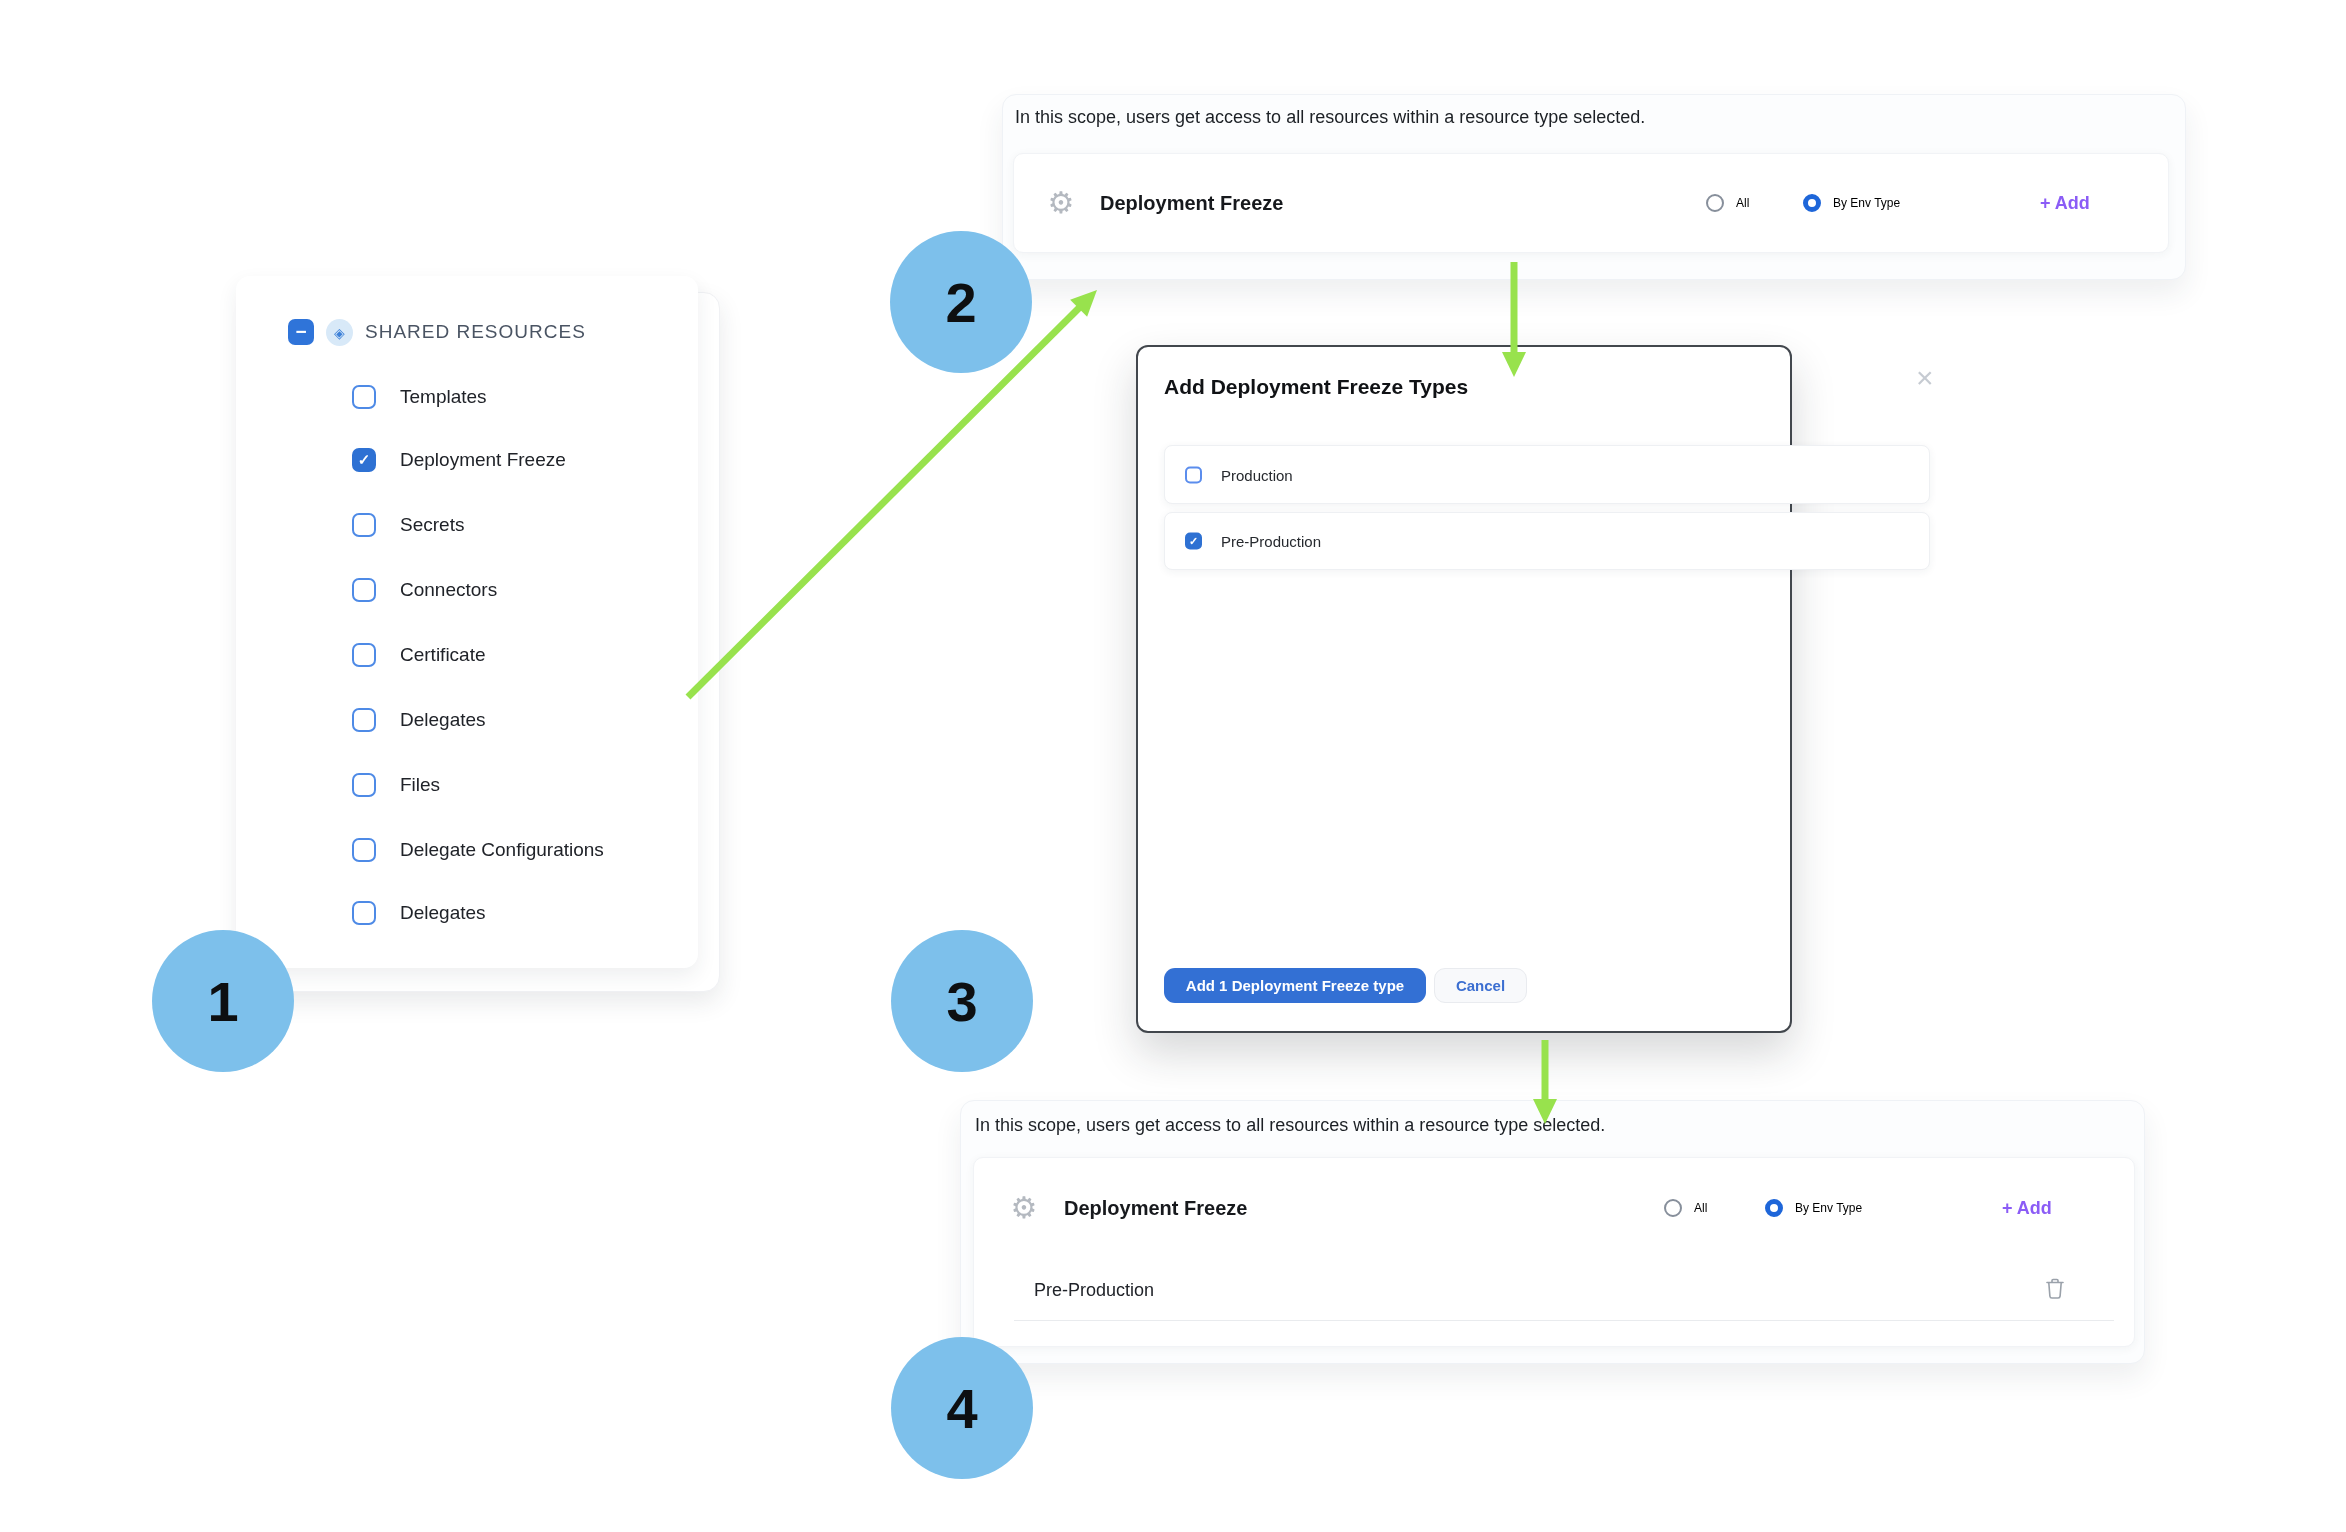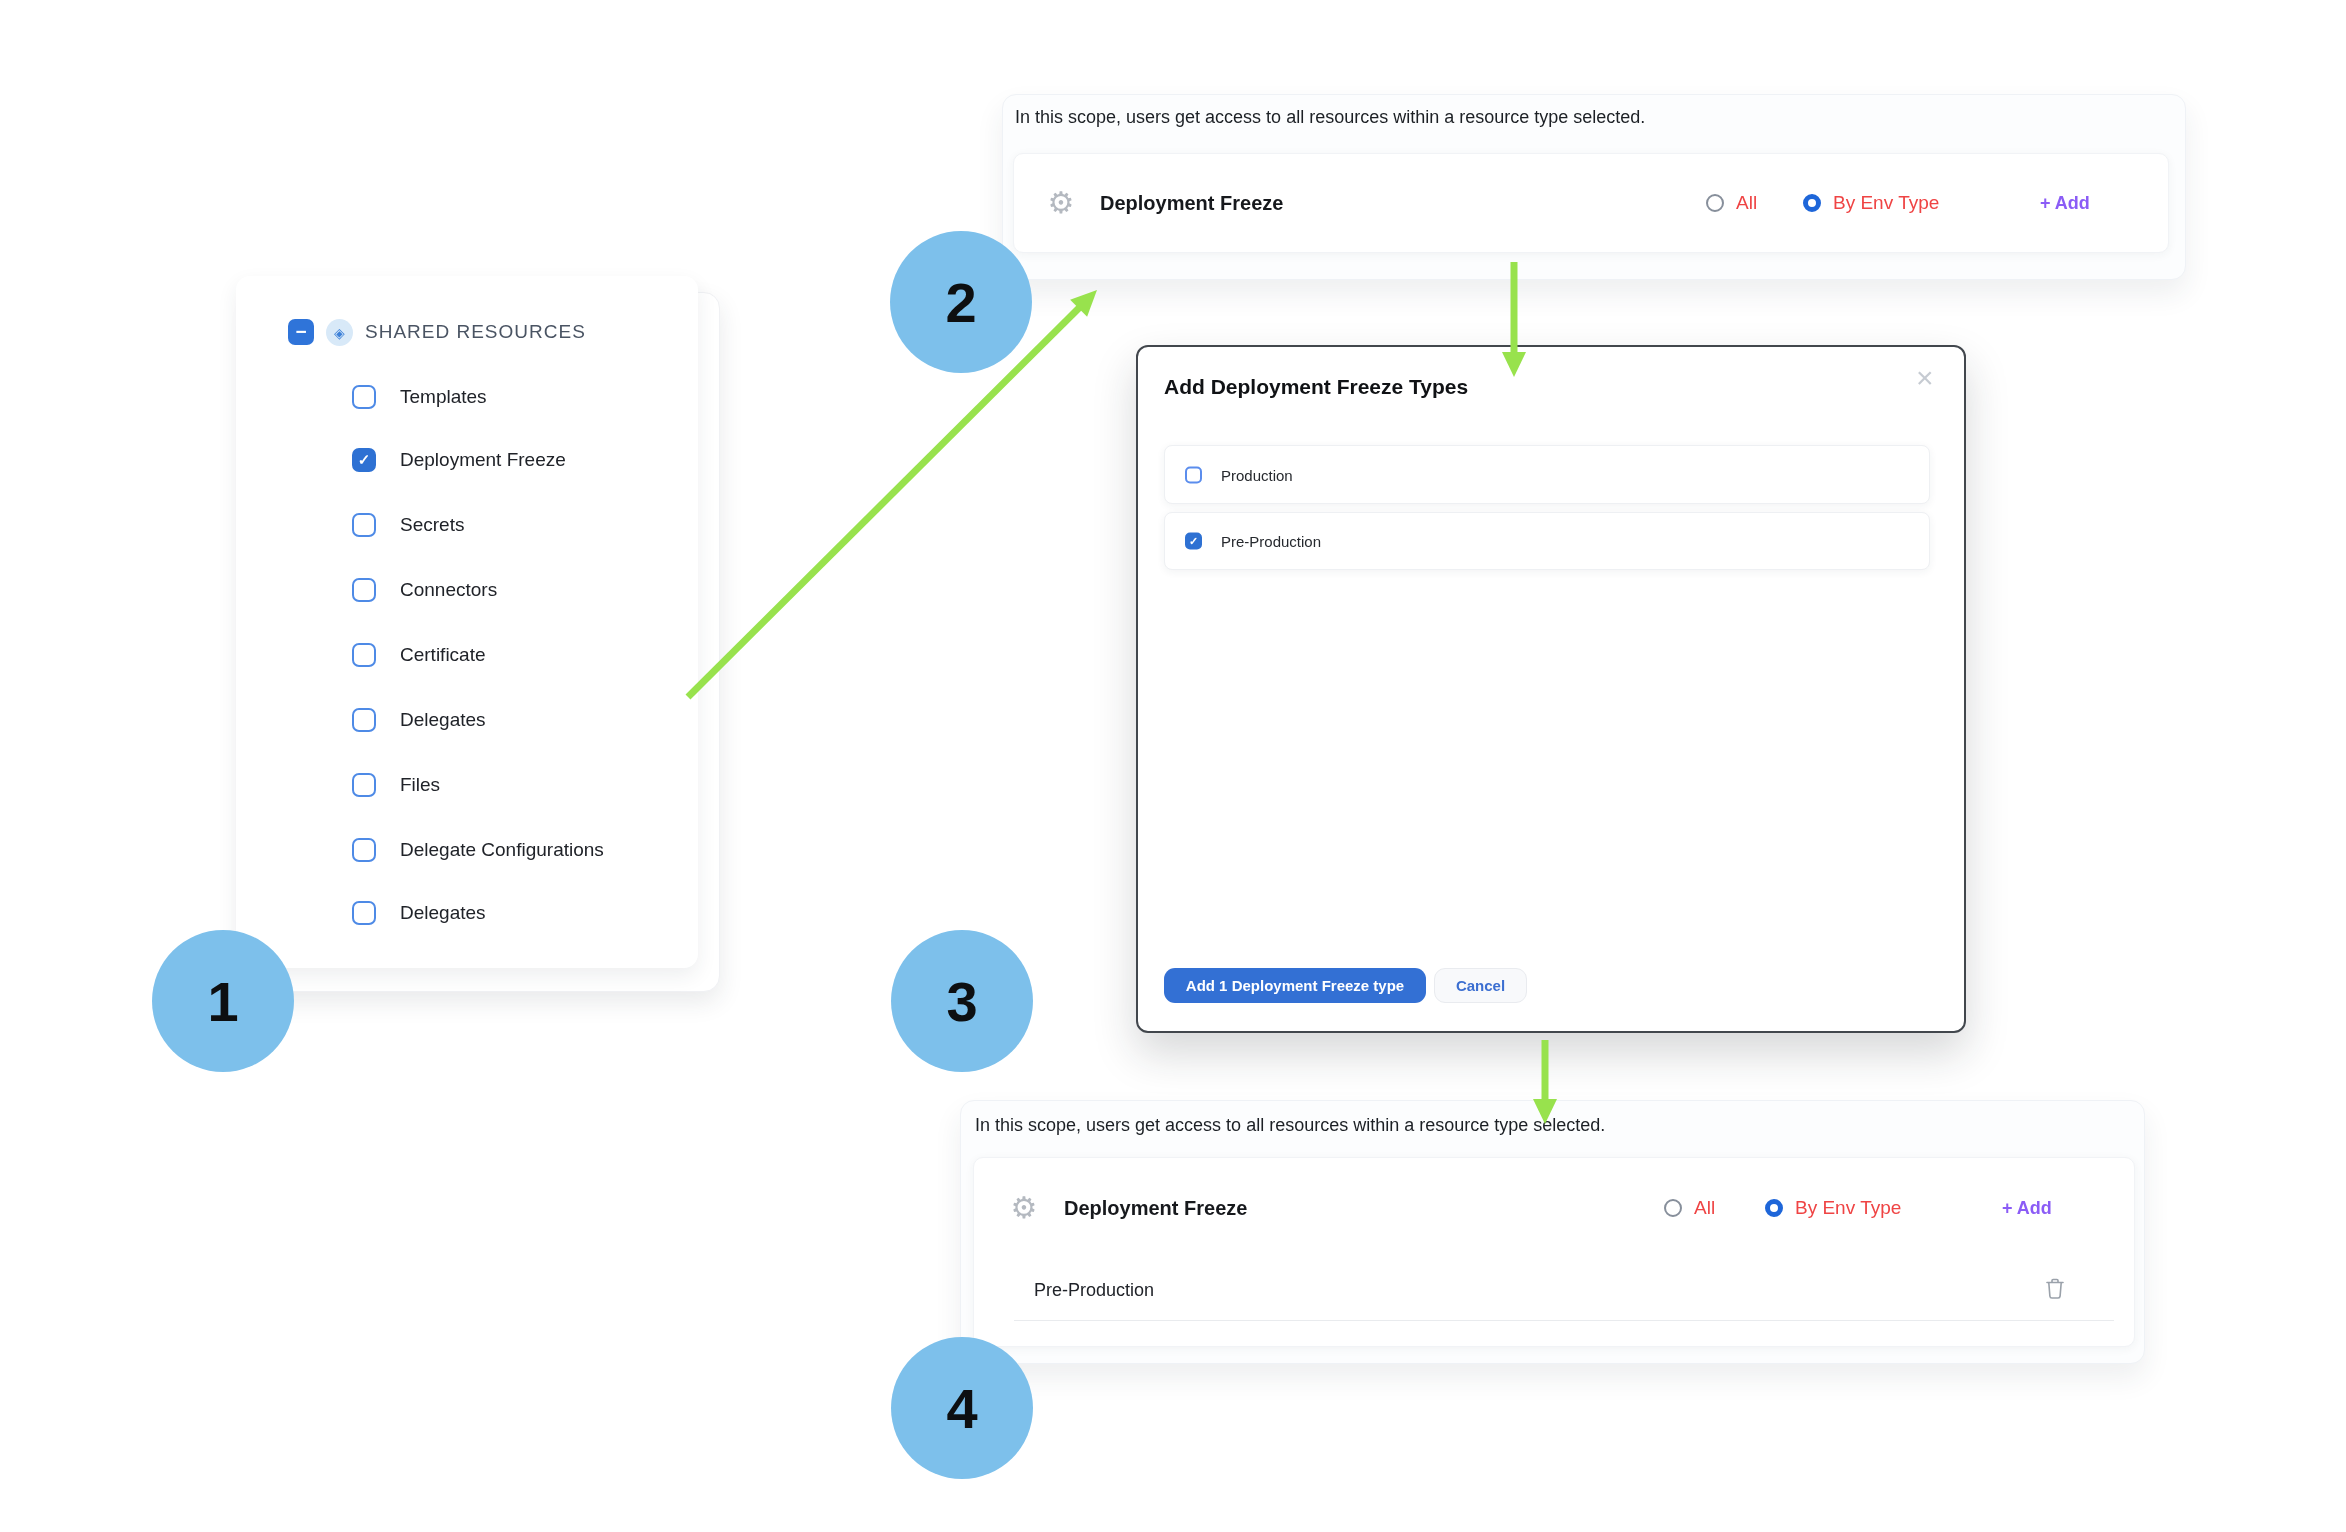--- a/index.html
+++ b/index.html
@@ -10,21 +10,21 @@
   .soft-panel{position:absolute;background:#fcfdfe;border:1px solid #eff2f6;border-radius:14px;
               box-shadow:0 14px 28px rgba(40,50,60,.08);}
   .inner-card{position:absolute;background:#ffffff;border:1px solid #f1f3f6;border-radius:10px;
               box-shadow:0 2px 10px rgba(40,50,60,.05);}
   .desc{position:absolute;font-size:18px;color:#1c2025;white-space:nowrap;}
   .gear{position:absolute;font-size:30px;color:#b4b9c0;transform:translate(-50%,-50%);line-height:1;}
   .res-label{position:absolute;transform:translateY(-50%);font-size:20px;font-weight:700;color:#17191d;white-space:nowrap;}
   .radio{position:absolute;width:18px;height:18px;border-radius:50%;box-sizing:border-box;
          transform:translateY(-50%);background:#fff;border:2px solid #878f9b;}
   .radio.checked{border:5.5px solid #1e66d9;}
-  .radio-label{position:absolute;transform:translateY(-50%);font-size:19px;color:#ef4444;white-space:nowrap;text-align:center;}
+  .radio-label{position:absolute;transform:translateY(-50%);font-size:12px;color:#000000;white-space:nowrap;text-align:center;}
   .add-link{position:absolute;transform:translateY(-50%);font-size:18px;font-weight:700;color:#8b5cf6;white-space:nowrap;cursor:pointer;}
   .divider{position:absolute;height:1px;background:#e9ebee;}
   .sub-label{position:absolute;transform:translateY(-50%);font-size:18px;color:#202329;white-space:nowrap;}
 
   
   .card-back{position:absolute;left:252px;top:292px;width:466px;height:698px;background:#ffffff;
              border:1px solid #f0f1f4;border-radius:16px;box-shadow:0 10px 24px rgba(40,50,60,.10);}
   .card-front{position:absolute;left:236px;top:276px;width:462px;height:692px;background:#ffffff;
               border-radius:14px;box-shadow:0 8px 20px rgba(40,50,60,.08);}
   .minus-btn{position:absolute;left:52px;top:43px;width:26px;height:26px;border-radius:7px;background:#2f74d9;
@@ -34,21 +34,21 @@
   .sr-header{position:absolute;left:129px;top:56px;transform:translateY(-50%);font-size:19px;font-weight:500;
              color:#4a5463;letter-spacing:1px;white-space:nowrap;}
   .sr-row{position:absolute;left:0;width:100%;height:0;}
   .cb{position:absolute;left:116px;transform:translateY(-50%);width:24px;height:24px;border:2px solid #4e8ae6;
       border-radius:7px;background:#fff;box-sizing:border-box;cursor:pointer;}
   .cb.checked{background:#2e71d3;border-color:#2e71d3;display:flex;align-items:center;justify-content:center;
       color:#fff;font-size:15px;font-weight:700;}
   .sr-label{position:absolute;left:164px;transform:translateY(-50%);font-size:19px;color:#202329;white-space:nowrap;}
 
   
-  .modal{position:absolute;left:1136px;top:345px;width:830px;height:688px;background:#fff;border:2.5px solid #42474d;
+  .modal{position:absolute;left:1136px;top:345px;width:656px;height:688px;background:#fff;border:2.5px solid #42474d;
          border-radius:12px;box-shadow:0 20px 44px rgba(30,35,40,.18);z-index:10;box-sizing:border-box;}
   .modal-title{position:absolute;left:26px;top:28px;font-size:21px;font-weight:700;color:#101215;white-space:nowrap;}
   .modal-close{position:absolute;left:778px;top:16px;font-size:30px;font-weight:300;color:#c6cbd2;line-height:1;cursor:pointer;}
   .opt-row{position:absolute;left:26px;width:766px;background:#fff;border:1px solid #eef0f3;border-radius:8px;
            box-shadow:0 2px 8px rgba(40,50,60,.06);box-sizing:border-box;}
   .opt-cb{position:absolute;left:20px;top:50%;transform:translateY(-50%);width:17px;height:17px;
           border:2px solid #5b8ded;border-radius:5px;box-sizing:border-box;background:#fff;cursor:pointer;}
   .opt-cb.checked{background:#2e71d3;border-color:#2e71d3;display:flex;align-items:center;justify-content:center;
           color:#fff;font-size:11px;font-weight:700;}
   .opt-label{position:absolute;left:56px;top:50%;transform:translateY(-50%);font-size:15px;color:#26292e;white-space:nowrap;}

